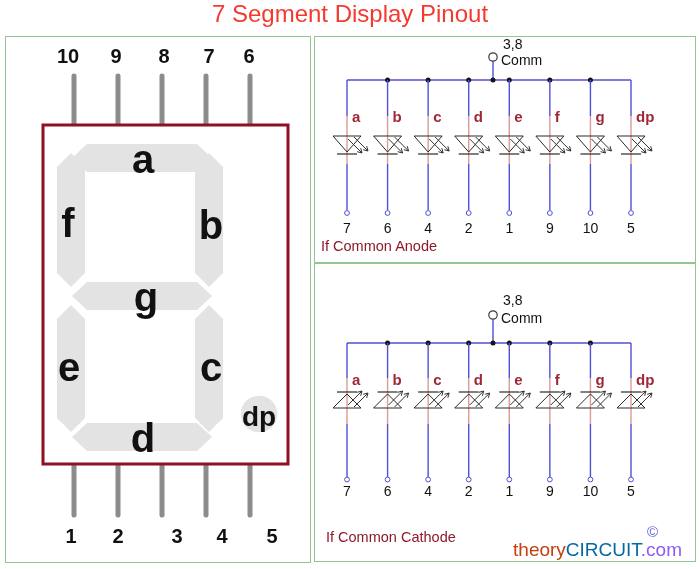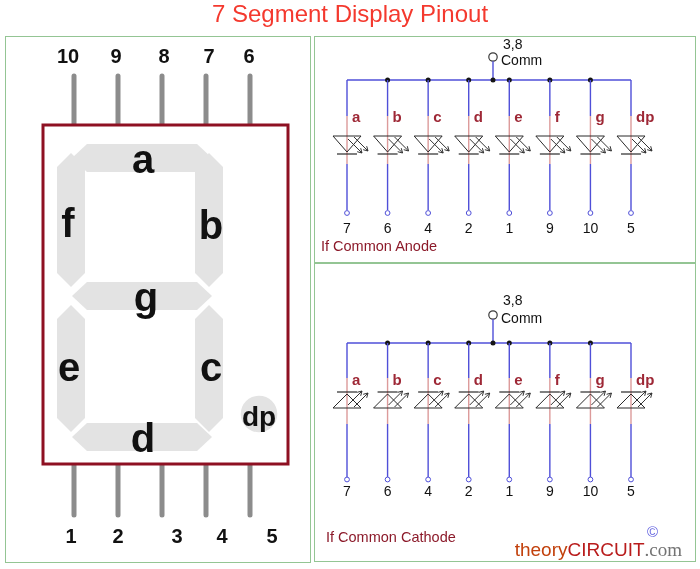--- a/index.html
+++ b/index.html
@@ -412,16 +412,16 @@
             <line x1="336.99699999999996" y1="129" x2="332.16997669820586" y2="130.30378144024854"></line>
           </g>
           <line x1="315.99699999999996" y1="160" x2="315.99699999999996" y2="213" stroke="#4f4fd8" stroke-width="1.4"></line>
           <circle cx="315.99699999999996" cy="215.5" r="2.4" fill="#ffffff" stroke="#4f4fd8" stroke-width="1"></circle>
           <text x="320.99699999999996" y="115" dominant-baseline="central" text-anchor="start" font-size="15" font-weight="700" fill="#9e2836">dp</text>
           <text x="315.99699999999996" y="227" dominant-baseline="central" text-anchor="middle" font-size="14" font-weight="400" fill="#111111">5</text>
         </g>
         <text x="11" y="273" dominant-baseline="central" text-anchor="start" font-size="14.5" font-weight="400" fill="#8c1a2a">If Common Cathode</text>
       </svg>
     <div class="logo">
-      <span class="copy" style="color: rgb(98, 98, 224);">©</span><span style="color: #c2410c;">theory</span><span style="color: #b91c1c;">CIRCUIT</span><span style="color: #737373; font-family: Liberation Serif, serif;">.com</span>
+      <span class="copy" style="color: rgb(98, 98, 224);">©</span><span style="color: #c2410c;">theory</span><span style="color: #0369a1;">CIRCUIT</span><span style="color: #8b5cf6;">.com</span>
     </div>
   </div>
 </div>
 
 </body></html>

